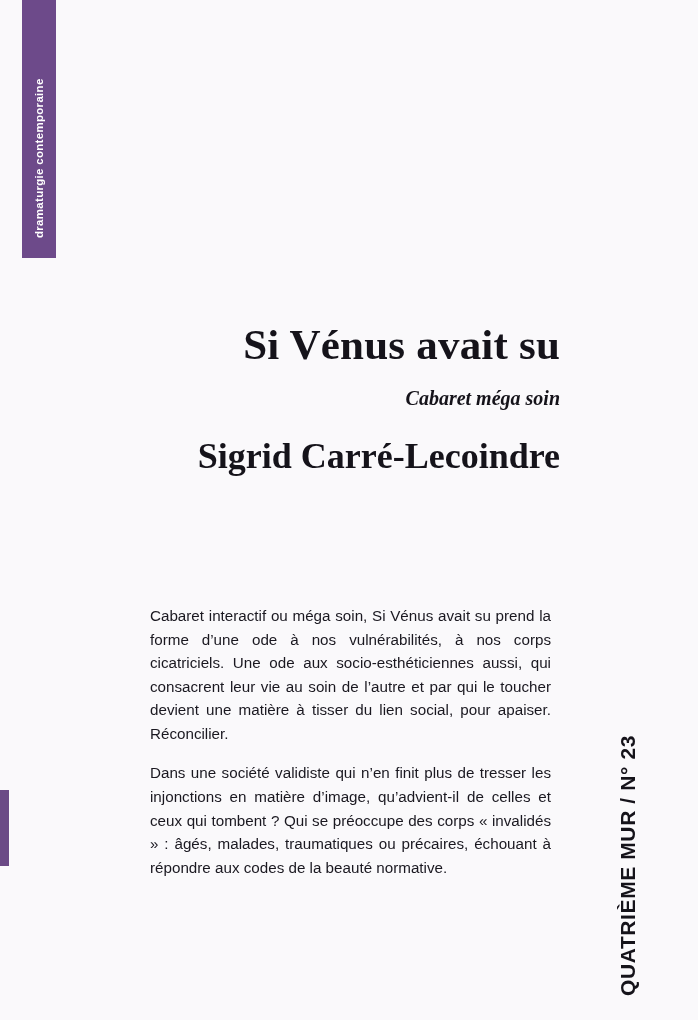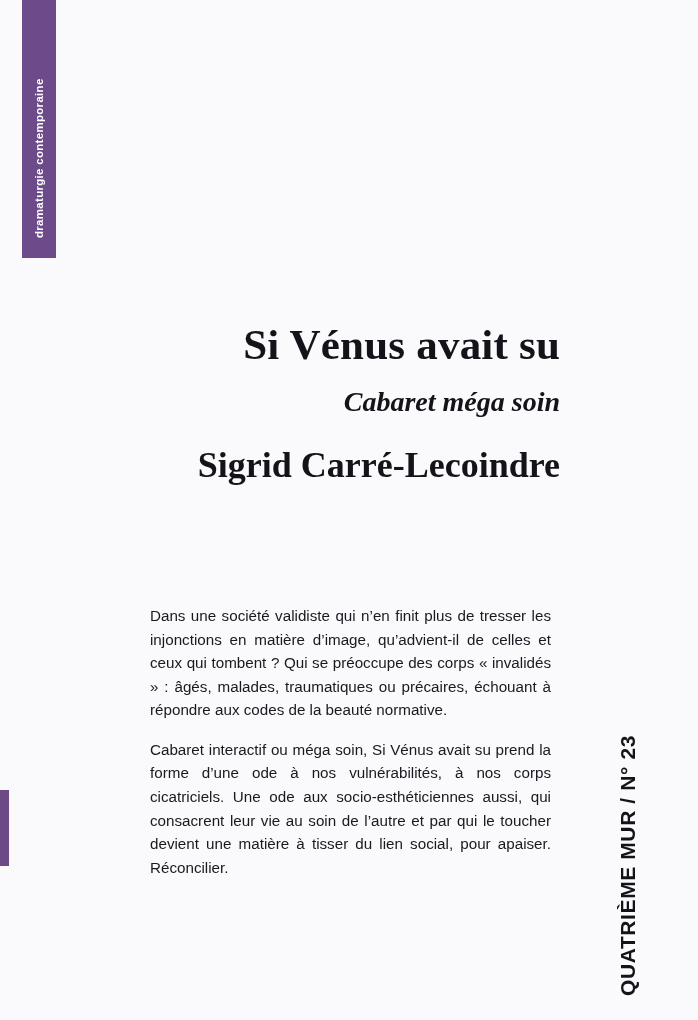--- a/index.html
+++ b/index.html
@@ -69,21 +69,21 @@
     font-size: 43px;
     line-height: 1.05;
     color: #15131a;
     letter-spacing: 0.2px;
     margin: 0;
   }
   .subtitle {
     font-family: "Liberation Serif", serif;
     font-weight: bold;
     font-style: italic;
-    font-size: 28px;
+    font-size: 20px;
     color: #15131a;
     margin: 20px 0 0 0;
     line-height: 1.1;
   }
   .author {
     font-family: "Liberation Serif", serif;
     font-weight: bold;
     font-size: 36px;
     color: #15131a;
     margin: 28px 0 0 0;
@@ -140,19 +140,19 @@
 
 <div class="edge-mark"></div>
 
 <div class="title-block">
   <h1 class="main-title">Si Vénus avait su</h1>
   <div class="subtitle">Cabaret méga soin</div>
   <div class="author">Sigrid Carré-Lecoindre</div>
 </div>
 
 <div class="body-copy">
+  <p>Cabaret interactif ou méga soin, Si Vénus avait su prend la forme d’une ode à nos vulnérabilités, à nos corps cicatriciels. Une ode aux socio-esthéticiennes aussi, qui consacrent leur vie au soin de l’autre et par qui le toucher devient une matière à tisser du lien social, pour apaiser. Réconcilier.</p>
   <p>Dans une société validiste qui n’en finit plus de tresser les injonctions en matière d’image, qu’advient-il de celles et ceux qui tombent ? Qui se préoccupe des corps « invalidés » : âgés, malades, traumatiques ou précaires, échouant à répondre aux codes de la beauté normative.</p>
-  <p>Cabaret interactif ou méga soin, Si Vénus avait su prend la forme d’une ode à nos vulnérabilités, à nos corps cicatriciels. Une ode aux socio-esthéticiennes aussi, qui consacrent leur vie au soin de l’autre et par qui le toucher devient une matière à tisser du lien social, pour apaiser. Réconcilier.</p>
 </div>
 
 <div class="series-rail">
   <div class="vtext">QUATRIÈME MUR  /  N° 23</div>
 </div>
 
 </body></html>

